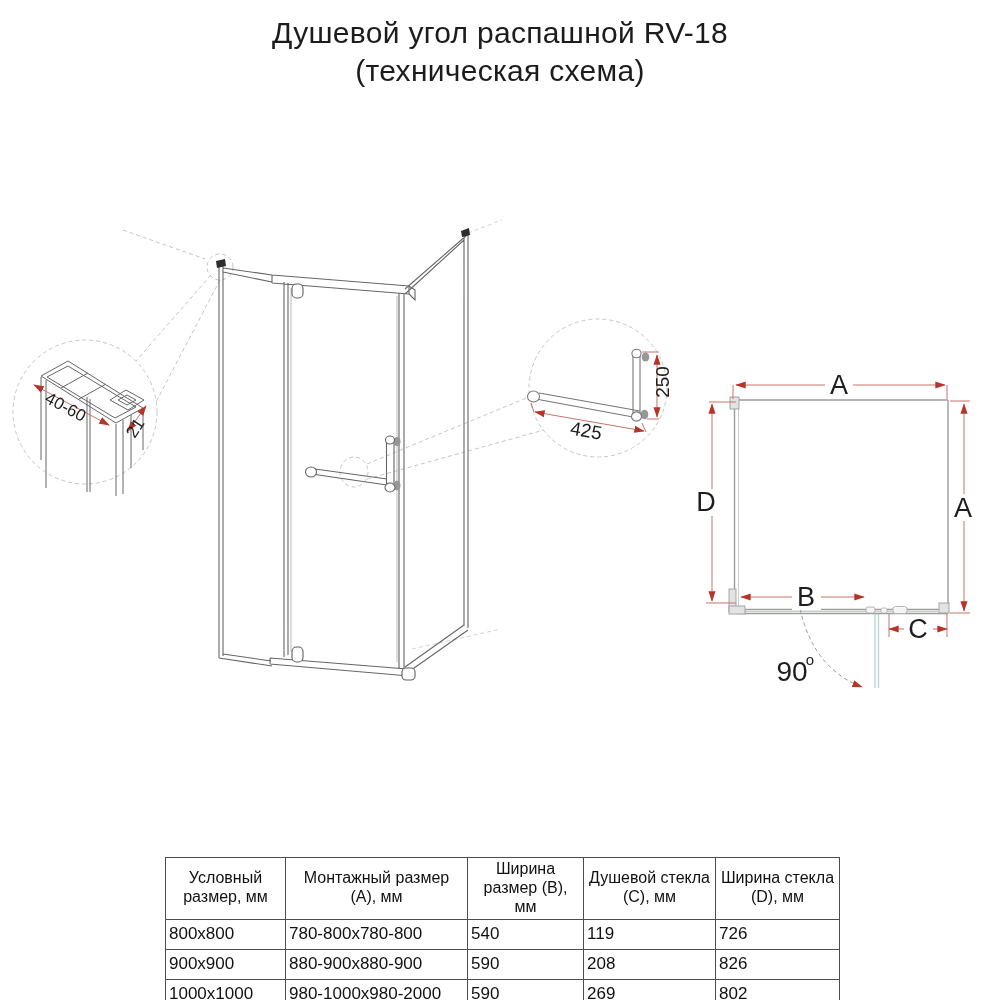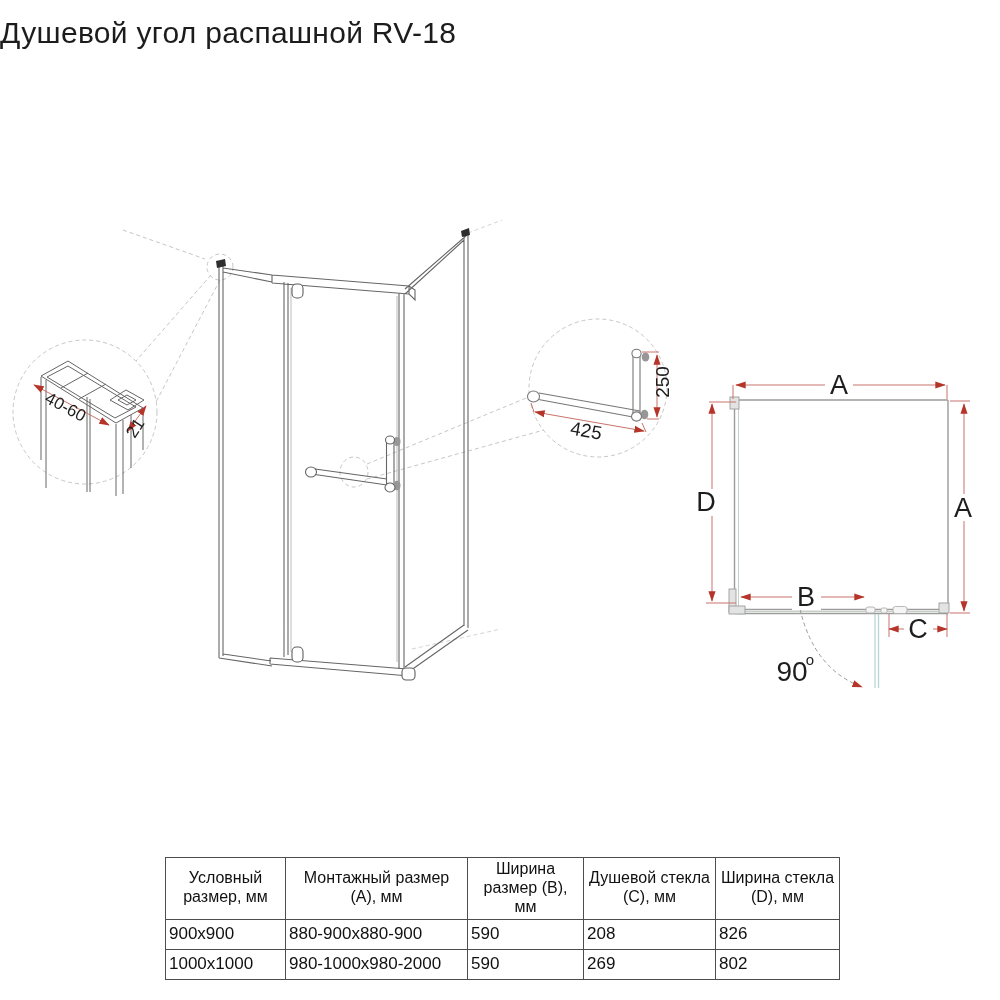--- a/index.html
+++ b/index.html
@@ -1,35 +1,36 @@
 <!DOCTYPE html>
 <html><head>
 <meta charset="utf-8">
 <style>
   html,body{margin:0;padding:0;background:#fff;}
   .page{position:relative;width:1000px;height:1000px;background:#fff;overflow:hidden;
         font-family:"Liberation Sans",sans-serif;color:#1c1c1c;}
-  .title-block{position:absolute;top:14px;left:0;width:1000px;text-align:left;
+  .title-block{position:absolute;top:14px;left:0;width:1000px;text-align:center;
                font-size:30px;line-height:38px;letter-spacing:.3px;color:#1c1c1c;}
   svg{position:absolute;left:0;top:0;}
   svg text{font-family:"Liberation Sans",sans-serif;fill:#1d1d1d;}
   .spec-table{position:absolute;left:165px;top:857px;width:674px;border-collapse:collapse;
               table-layout:fixed;font-size:16px;color:#111;}
   .spec-table th,.spec-table td{border:1px solid #4d4d4d;vertical-align:middle;
               font-weight:normal;padding:2px 3px;line-height:1.18;}
   .spec-table th{height:40px;font-size:16px;}
   .spec-table td{height:25px;font-size:17px;}
 </style>
 </head>
 <body>
 
 <div class="page">
 
   <div class="title-block">
     <div>Душевой угол распашной RV-18</div>
+    <div>(техническая схема)</div>
   </div>
 
   <svg width="1000" height="1000" viewBox="0 0 1000 1000">
     <defs>
       <marker id="ar" viewBox="0 0 10 8" refX="9.2" refY="4" markerWidth="10.5" markerHeight="8.5" orient="auto-start-reverse">
         <path d="M0,0.6 L10,4 L0,7.4 Z" fill="#b5352a"></path>
       </marker>
     </defs>
 
     <g>
@@ -171,20 +172,27 @@
       <tr>
         <th>Условный размер, мм</th>
         <th>Монтажный размер (A), мм</th>
         <th>Ширина размер (B), мм</th>
         <th>Душевой стекла (C), мм</th>
         <th>Ширина стекла (D), мм</th>
       </tr>
     </thead>
     <tbody>
       <tr>
+        <td>800x800</td>
+        <td>780-800x780-800</td>
+        <td>540</td>
+        <td>119</td>
+        <td>726</td>
+      </tr>
+      <tr>
         <td>900x900</td>
         <td>880-900x880-900</td>
         <td>590</td>
         <td>208</td>
         <td>826</td>
       </tr>
       <tr>
         <td>1000x1000</td>
         <td>980-1000x980-2000</td>
         <td>590</td>

